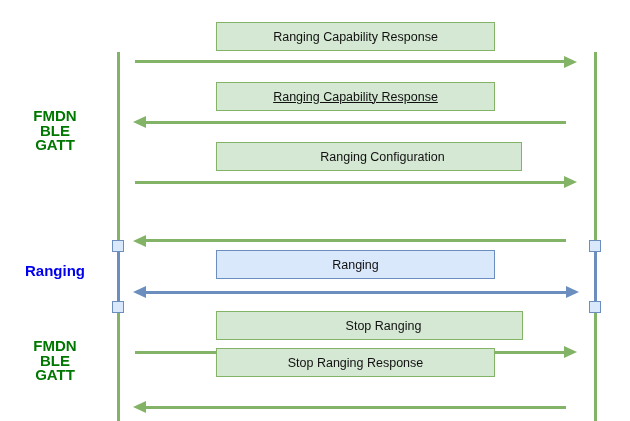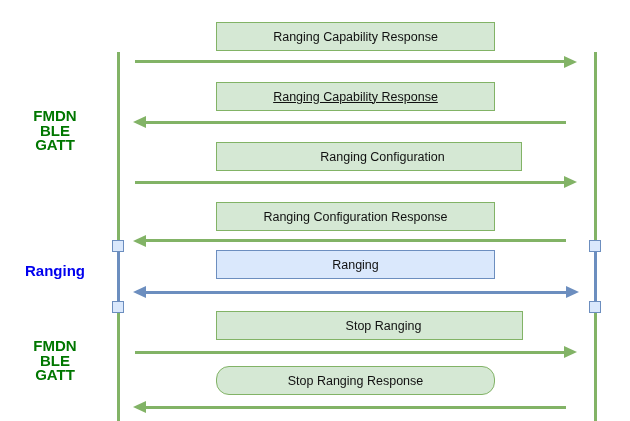--- a/index.html
+++ b/index.html
@@ -57,21 +57,21 @@
   
   .box{
     position:absolute;left:216px;width:277px;height:27px;
     border:1.5px solid;
     display:flex;align-items:center;justify-content:center;
     font-size:12.5px;color:var(--box-text);
   }
   .box.green{background:var(--green-fill);border-color:var(--green-stroke);}
   .box.blue{background:var(--blue-fill);border-color:var(--blue-stroke);}
   .b0{top:22px;}.b1{top:82px;text-decoration:underline;}.b2{top:142px;padding-left:27px;}.b3{top:202px;}
-  .b4{top:250px;}.b5{top:311px;padding-left:28px;}.b6{top:366px;border-radius:13px;}
+  .b4{top:250px;}.b5{top:311px;padding-left:28px;}.b6{top:348px;}
   
   .arrow{position:absolute;height:3px;}
   .arrow.green{background:var(--green-stroke);}
   .arrow.blue{background:var(--blue-stroke);}
   .a0{top:60px;}.a1{top:120.5px;}.a2{top:180.5px;}.a3{top:239px;}
   .a4{top:290.5px;}.a5{top:350.5px;}.a6{top:405.5px;}
   .arrow.to-right{left:135px;width:429px;}
   .arrow.to-left{left:146px;width:420px;}
   .arrow.to-both{left:146px;width:420px;}
   .head{
@@ -108,21 +108,20 @@
   <div class="box green b1">Ranging Capability Response</div>
   <div class="arrow green to-left a1">
     <span class="head left"></span>
   </div>
 
   <div class="box green b2">Ranging Configuration</div>
   <div class="arrow green to-right a2">
     <span class="head right"></span>
   </div>
 
-  <div class="box green b3">Ranging Configuration Response</div>
   <div class="arrow green to-left a3">
     <span class="head left"></span>
   </div>
 
   <div class="blue-seg left"></div>
   <div class="blue-seg right"></div>
   <div class="endpoint l t"></div>
   <div class="endpoint l b"></div>
   <div class="endpoint r t"></div>
   <div class="endpoint r b"></div>

